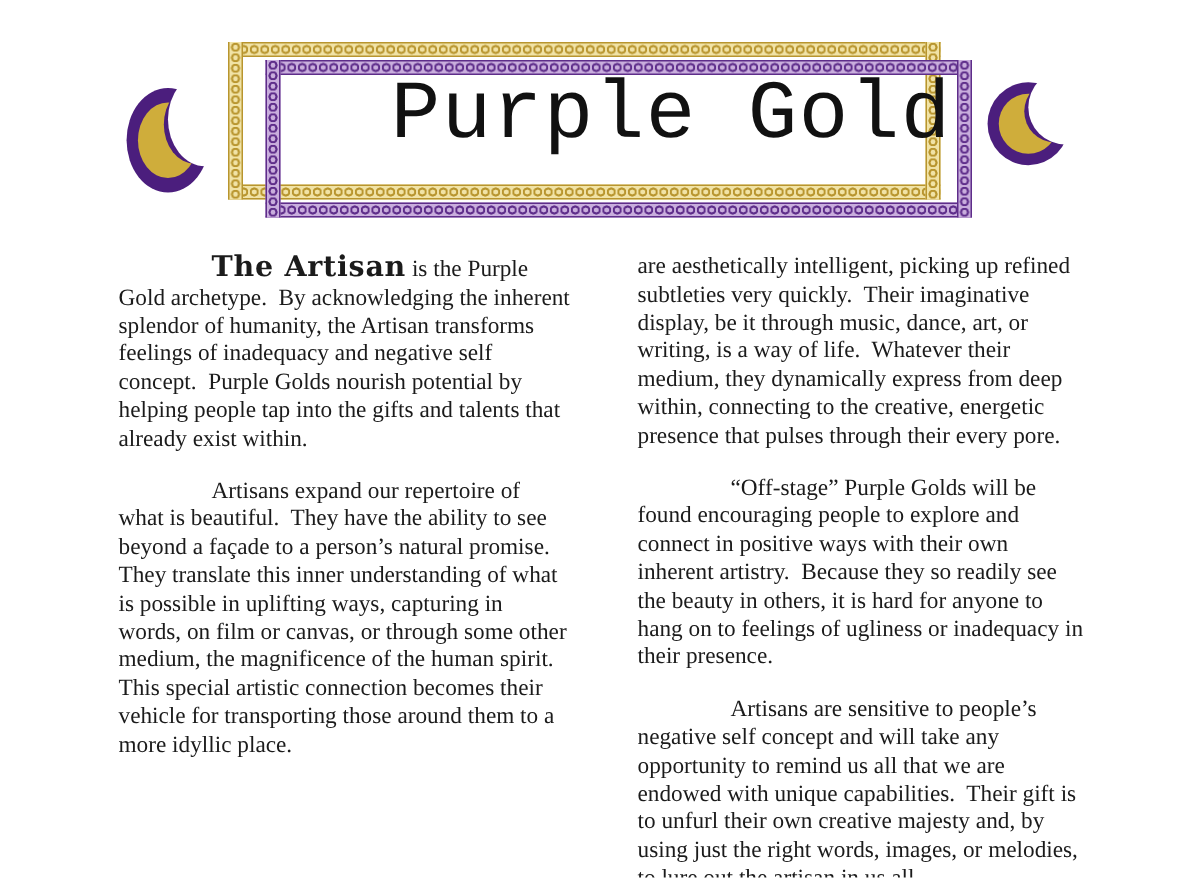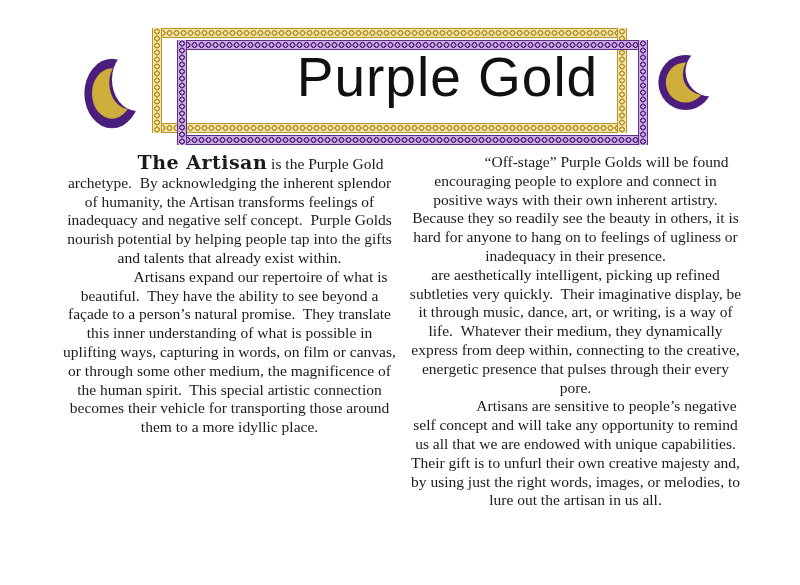--- a/index.html
+++ b/index.html
@@ -32,38 +32,38 @@
   .edge.left,.edge.right{
     border-left:1px solid var(--line);border-right:1px solid var(--line);
     background-color:var(--fill);
     background-image:radial-gradient(circle, var(--fill) 1.5px, var(--line) 1.8px, var(--line) 2.9px, rgba(255,255,255,0) 3.2px);
     background-size:8px 7px;background-position:50% 0;
   }
 
   
   .page-title{
     position:absolute;left:187px;top:47px;width:521px;margin:0;z-index:3;
-    text-align:center;font-family:Liberation Sans, sans-serif;font-weight:normal;
+    text-align:center;font-family:Liberation Mono, monospace;font-weight:normal;
     font-size:55px;line-height:1.1;letter-spacing:1px;color:var(--title);
   }
 
   
   .moon{position:absolute;z-index:0;}
   .moon-left{left:83px;top:50px;width:69px;height:87px;}
   .moon-right{left:657px;top:48px;width:68px;height:69px;}
   .moon .outer{fill:var(--moon-outline);}
   .moon .inner{fill:var(--moon-fill);}
 
   
   .col{position:absolute;top:153px;width:333px;}
   .col-left{left:63px;}
   .col-right{left:409px;}
   .para{
-    margin:0;font-size:15.5px;line-height:18.8px;color:var(--text);
-    text-align:center;white-space:pre-wrap;
+    margin:16px;font-size:15.5px;line-height:18.8px;color:var(--text);
+    text-align:left;white-space:pre-wrap;
   }
   .para.indent{text-indent:62px;}
   .lead{
     font-family:"DejaVu Serif",serif;font-weight:bold;font-size:19px;
     letter-spacing:0.5px;
   }
 </style>
 </head>
 <body>
 
@@ -120,20 +120,20 @@
   </header>
 
   <main>
 
     <section class="col col-left">
       <p class="para indent"><span class="lead">The Artisan</span><span> is the Purple Gold archetype.  By acknowledging the inherent splendor of humanity, the Artisan transforms feelings of inadequacy and negative self concept.  Purple Golds nourish potential by helping people tap into the gifts and talents that already exist within.</span></p>
       <p class="para indent">Artisans expand our repertoire of what is beautiful.  They have the ability to see beyond a façade to a person’s natural promise.  They translate this inner understanding of what is possible in uplifting ways, capturing in words, on film or canvas, or through some other medium, the magnificence of the human spirit.  This special artistic connection becomes their vehicle for transporting those around them to a more idyllic place.</p>
     </section>
 
     <section class="col col-right">
+      <p class="para">are aesthetically intelligent, picking up refined subtleties very quickly.  Their imaginative display, be it through music, dance, art, or writing, is a way of life.  Whatever their medium, they dynamically express from deep within, connecting to the creative, energetic presence that pulses through their every pore.</p>
       <p class="para indent">“Off-stage” Purple Golds will be found encouraging people to explore and connect in positive ways with their own inherent artistry.  Because they so readily see the beauty in others, it is hard for anyone to hang on to feelings of ugliness or inadequacy in their presence.</p>
-      <p class="para">are aesthetically intelligent, picking up refined subtleties very quickly.  Their imaginative display, be it through music, dance, art, or writing, is a way of life.  Whatever their medium, they dynamically express from deep within, connecting to the creative, energetic presence that pulses through their every pore.</p>
       <p class="para indent">Artisans are sensitive to people’s negative self concept and will take any opportunity to remind us all that we are endowed with unique capabilities.  Their gift is to unfurl their own creative majesty and, by using just the right words, images, or melodies, to lure out the artisan in us all.</p>
     </section>
 
   </main>
 
 </div>
 
 </body></html>

